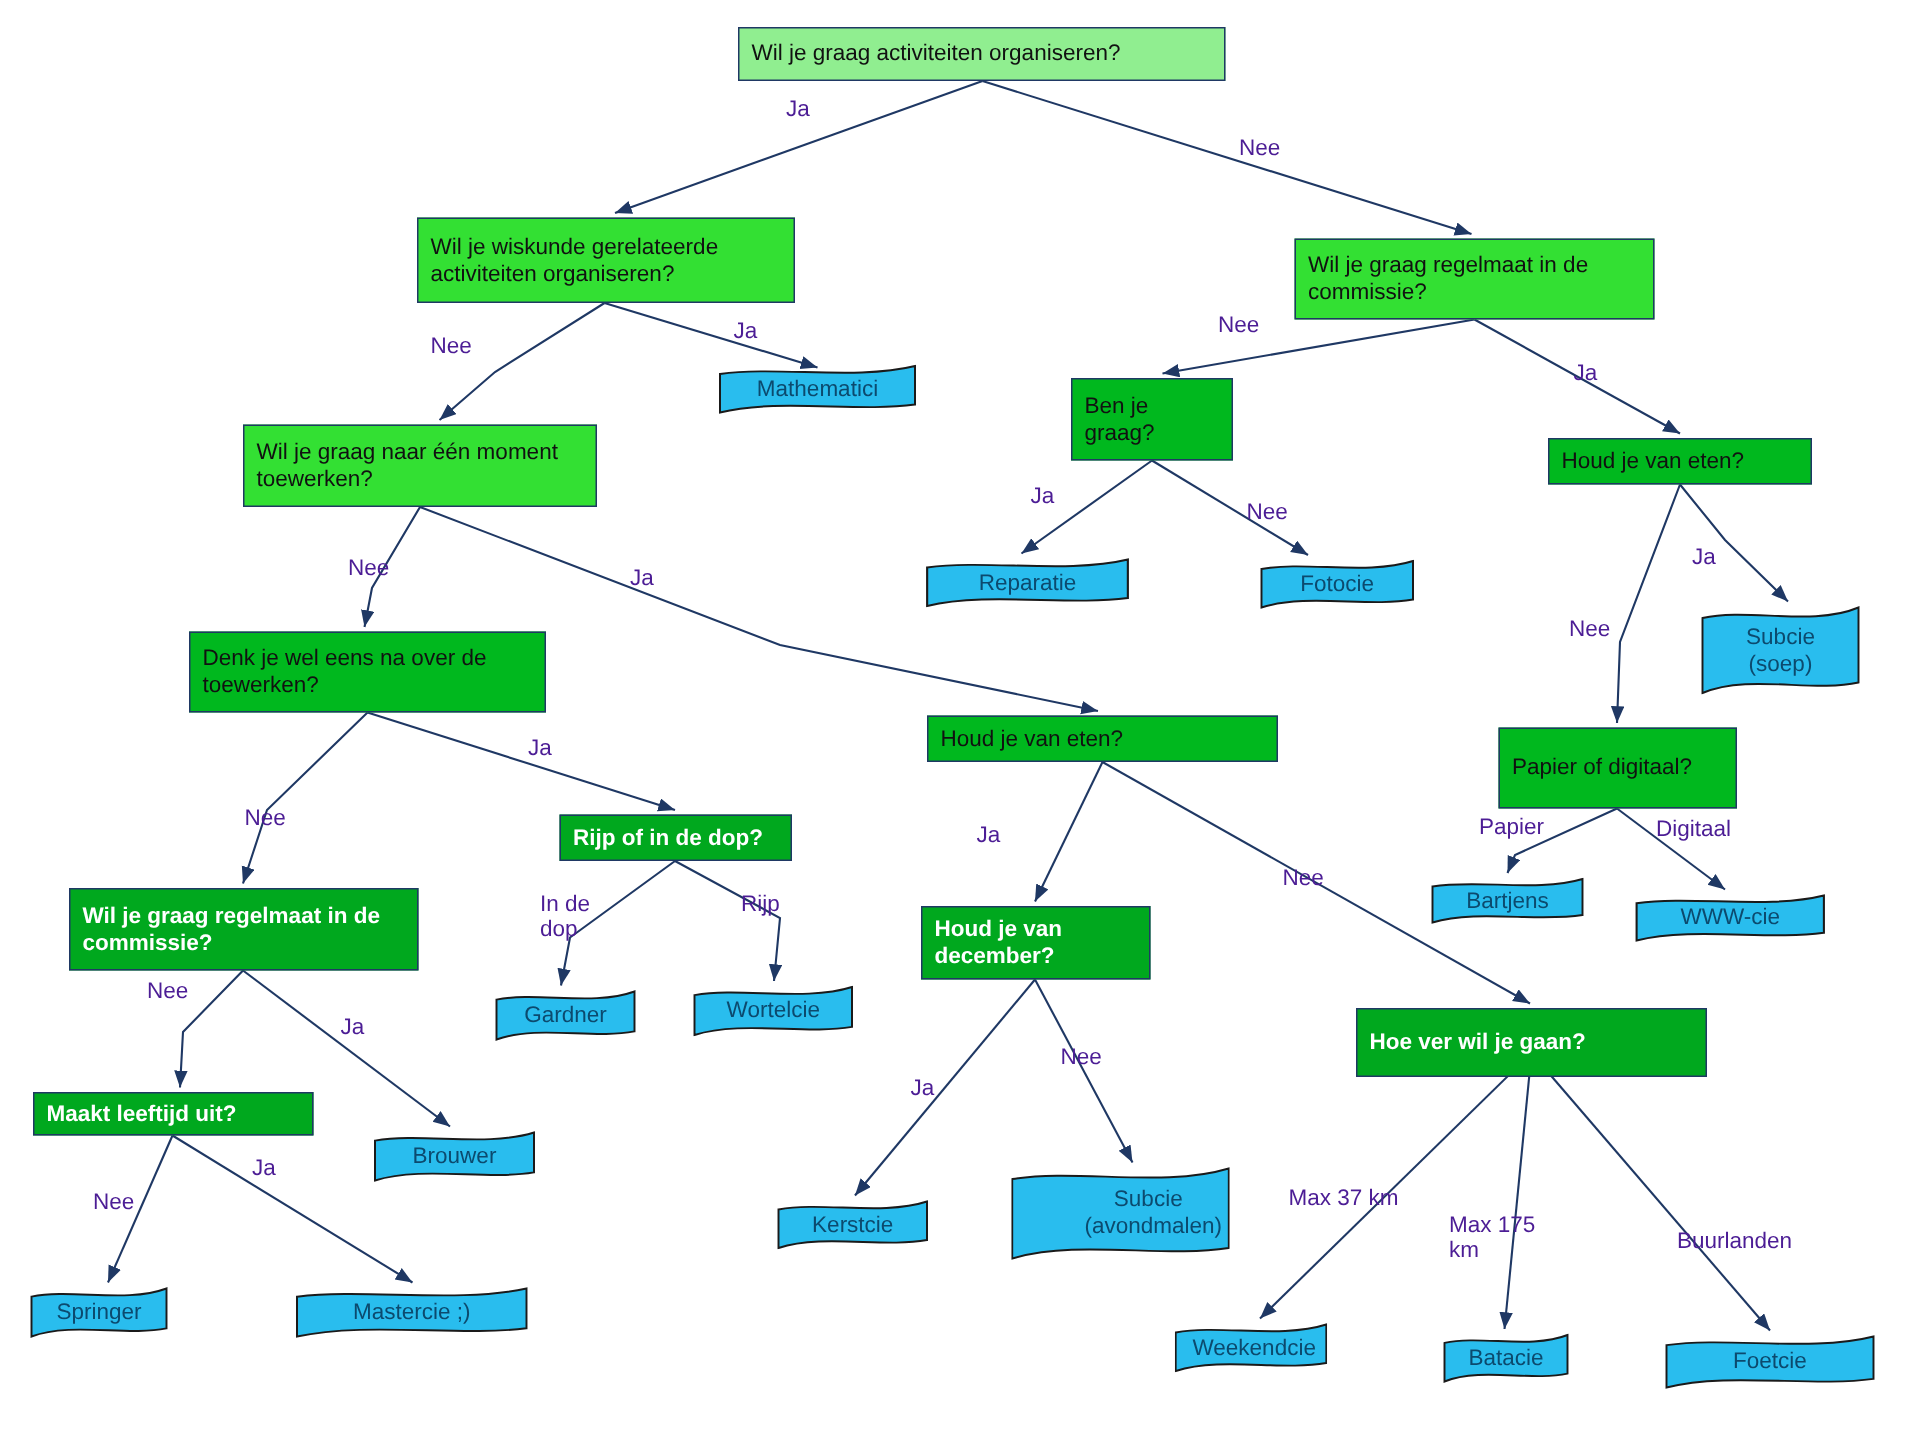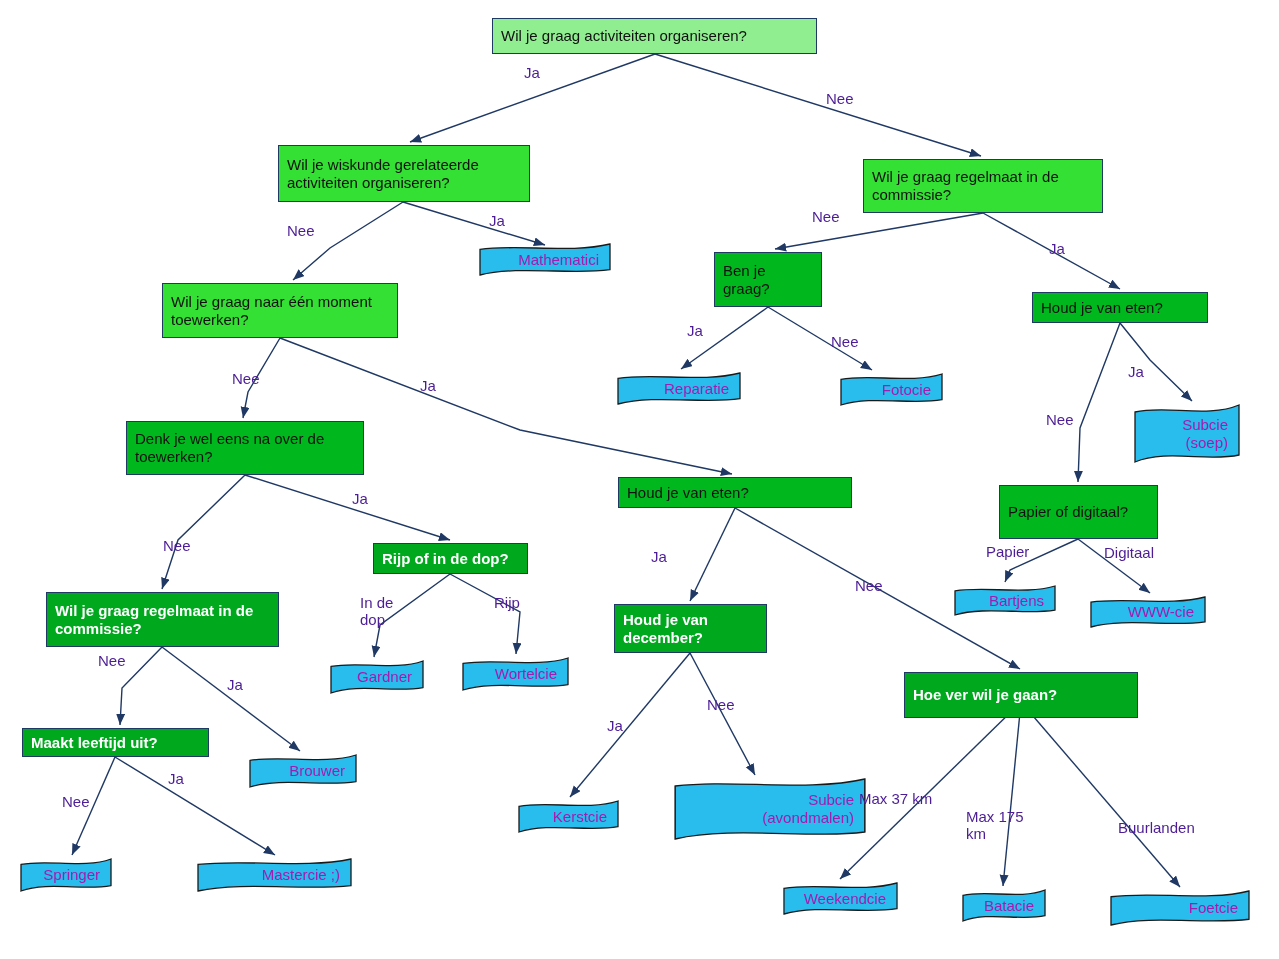--- a/index.html
+++ b/index.html
@@ -14,22 +14,22 @@
   
   .dec{border:1px solid #1f3864;padding:5px 8px;}
   .dec.lv0{background:#90ee90;color:#111111;}
   .dec.lv1{background:#33e033;color:#111111;}
   .dec.lv2{background:#00b81e;color:#111111;}
   .dec.lv3{background:#00a81e;color:#ffffff;font-weight:bold;}
 
   
   .term{background:transparent;padding:0;}
   .term .shape{position:absolute;left:0;top:0;width:100%;height:100%;}
-  .term .lbl{position:relative;z-index:2;width:100%;text-align:right;padding:0 12px;
-             box-sizing:border-box;color:#a21caf;line-height:1.18;}
+  .term .lbl{position:relative;z-index:2;width:100%;text-align:center;padding:0 12px;
+             box-sizing:border-box;color:#0c4a6e;line-height:1.18;}
 
   .edgelabel{position:absolute;color:#4c1d95;line-height:1.15;white-space:pre;}
 </style>
 </head>
 <body>
 
 <div id="canvas">
 
   <svg class="edges" viewBox="0 0 1279 959">
     <defs>
@@ -112,21 +112,21 @@
       </div>
       <div class="node dec lv3" style="left: 22px; top: 728px; width: 187px; height: 29px; font-size: 15px;">
         <span class="txt">Maakt leeftijd uit?</span>
       </div>
       <div class="node term" style="left: 479px; top: 243px; width: 132px; height: 33px; font-size: 15px;">
         <svg class="shape" viewBox="0 0 132 33" preserveAspectRatio="none">
           <path d="M 1,6.28 C 39.6,1 92.39999999999999,10.56 131,1 L 131,26.72 C 92.39999999999999,32 39.6,22.439999999999998 1,32 Z" fill="#29BDEE" stroke="#1a1a1a" stroke-width="1.3"></path>
         </svg>
         <span class="lbl">Mathematici</span>
       </div>
-      <div class="node term" style="left: 617px; top: 372px; width: 124px; height: 33px; font-size: 15px;">
+      <div class="node term" style="left: 617px; top: 372px; width: 136px; height: 33px; font-size: 15px;">
         <svg class="shape" viewBox="0 0 124 33" preserveAspectRatio="none">
           <path d="M 1,6.28 C 37.199999999999996,1 86.8,10.56 123,1 L 123,26.72 C 86.8,32 37.199999999999996,22.439999999999998 1,32 Z" fill="#29BDEE" stroke="#1a1a1a" stroke-width="1.3"></path>
         </svg>
         <span class="lbl">Reparatie</span>
       </div>
       <div class="node term" style="left: 840px; top: 373px; width: 103px; height: 33px; font-size: 15px;">
         <svg class="shape" viewBox="0 0 103 33" preserveAspectRatio="none">
           <path d="M 1,6.28 C 30.9,1 72.1,10.56 102,1 L 102,26.72 C 72.1,32 30.9,22.439999999999998 1,32 Z" fill="#29BDEE" stroke="#1a1a1a" stroke-width="1.3"></path>
         </svg>
         <span class="lbl">Fotocie</span>
@@ -136,21 +136,21 @@
           <path d="M 1,8 C 31.799999999999997,1 74.19999999999999,14 105,1 L 105,51 C 74.19999999999999,58 31.799999999999997,45 1,58 Z" fill="#29BDEE" stroke="#1a1a1a" stroke-width="1.3"></path>
         </svg>
         <span class="lbl">Subcie (soep)</span>
       </div>
       <div class="node term" style="left: 954px; top: 585px; width: 102px; height: 31px; font-size: 15px;">
         <svg class="shape" viewBox="0 0 102 31" preserveAspectRatio="none">
           <path d="M 1,5.96 C 30.599999999999998,1 71.39999999999999,9.92 101,1 L 101,25.04 C 71.39999999999999,30 30.599999999999998,21.08 1,30 Z" fill="#29BDEE" stroke="#1a1a1a" stroke-width="1.3"></path>
         </svg>
         <span class="lbl">Bartjens</span>
       </div>
-      <div class="node term" style="left: 1090px; top: 596px; width: 116px; height: 32px; font-size: 15px;">
+      <div class="node term" style="left: 1090px; top: 596px; width: 127px; height: 32px; font-size: 15px;">
         <svg class="shape" viewBox="0 0 119 32" preserveAspectRatio="none">
           <path d="M 1,6.12 C 35.699999999999996,1 83.3,10.24 118,1 L 118,25.88 C 83.3,31 35.699999999999996,21.759999999999998 1,31 Z" fill="#29BDEE" stroke="#1a1a1a" stroke-width="1.3"></path>
         </svg>
         <span class="lbl">WWW-cie</span>
       </div>
       <div class="node term" style="left: 330px; top: 660px; width: 94px; height: 34px; font-size: 15px;">
         <svg class="shape" viewBox="0 0 94 34" preserveAspectRatio="none">
           <path d="M 1,6.44 C 28.2,1 65.8,10.88 93,1 L 93,27.56 C 65.8,33 28.2,23.119999999999997 1,33 Z" fill="#29BDEE" stroke="#1a1a1a" stroke-width="1.3"></path>
         </svg>
         <span class="lbl">Gardner</span>
@@ -166,39 +166,39 @@
           <path d="M 1,6.44 C 32.4,1 75.6,10.88 107,1 L 107,27.56 C 75.6,33 32.4,23.119999999999997 1,33 Z" fill="#29BDEE" stroke="#1a1a1a" stroke-width="1.3"></path>
         </svg>
         <span class="lbl">Brouwer</span>
       </div>
       <div class="node term" style="left: 518px; top: 800px; width: 101px; height: 33px; font-size: 15px;">
         <svg class="shape" viewBox="0 0 101 33" preserveAspectRatio="none">
           <path d="M 1,6.28 C 30.299999999999997,1 70.69999999999999,10.56 100,1 L 100,26.72 C 70.69999999999999,32 30.299999999999997,22.439999999999998 1,32 Z" fill="#29BDEE" stroke="#1a1a1a" stroke-width="1.3"></path>
         </svg>
         <span class="lbl">Kerstcie</span>
       </div>
-      <div class="node term" style="left: 674px; top: 778px; width: 192px; height: 62px; font-size: 15px; padding-left: 37px;">
+      <div class="node term" style="left: 674px; top: 778px; width: 146px; height: 62px; font-size: 15px; padding-left: 37px;">
         <svg class="shape" viewBox="0 0 166 62" preserveAspectRatio="none">
           <path d="M 1,8 C 49.8,1 116.19999999999999,14 165,1 L 165,54 C 116.19999999999999,61 49.8,48 1,61 Z" fill="#29BDEE" stroke="#1a1a1a" stroke-width="1.3"></path>
         </svg>
         <span class="lbl">Subcie (avondmalen)</span>
       </div>
       <div class="node term" style="left: 20px; top: 858px; width: 92px; height: 34px; font-size: 15px;">
         <svg class="shape" viewBox="0 0 92 34" preserveAspectRatio="none">
           <path d="M 1,6.44 C 27.599999999999998,1 64.39999999999999,10.88 91,1 L 91,27.56 C 64.39999999999999,33 27.599999999999998,23.119999999999997 1,33 Z" fill="#29BDEE" stroke="#1a1a1a" stroke-width="1.3"></path>
         </svg>
         <span class="lbl">Springer</span>
       </div>
       <div class="node term" style="left: 197px; top: 858px; width: 155px; height: 34px; font-size: 15px;">
         <svg class="shape" viewBox="0 0 155 34" preserveAspectRatio="none">
           <path d="M 1,6.44 C 46.5,1 108.5,10.88 154,1 L 154,27.56 C 108.5,33 46.5,23.119999999999997 1,33 Z" fill="#29BDEE" stroke="#1a1a1a" stroke-width="1.3"></path>
         </svg>
         <span class="lbl">Mastercie ;)</span>
       </div>
-      <div class="node term" style="left: 783px; top: 882px; width: 115px; height: 33px; font-size: 15px;">
+      <div class="node term" style="left: 783px; top: 882px; width: 102px; height: 33px; font-size: 15px;">
         <svg class="shape" viewBox="0 0 118 33" preserveAspectRatio="none">
           <path d="M 1,6.28 C 35.4,1 82.6,10.56 117,1 L 117,26.72 C 82.6,32 35.4,22.439999999999998 1,32 Z" fill="#29BDEE" stroke="#1a1a1a" stroke-width="1.3"></path>
         </svg>
         <span class="lbl">Weekendcie</span>
       </div>
       <div class="node term" style="left: 962px; top: 889px; width: 84px; height: 33px; font-size: 15px;">
         <svg class="shape" viewBox="0 0 84 33" preserveAspectRatio="none">
           <path d="M 1,6.28 C 25.2,1 58.8,10.56 83,1 L 83,26.72 C 58.8,32 25.2,22.439999999999998 1,32 Z" fill="#29BDEE" stroke="#1a1a1a" stroke-width="1.3"></path>
         </svg>
         <span class="lbl">Batacie</span>

